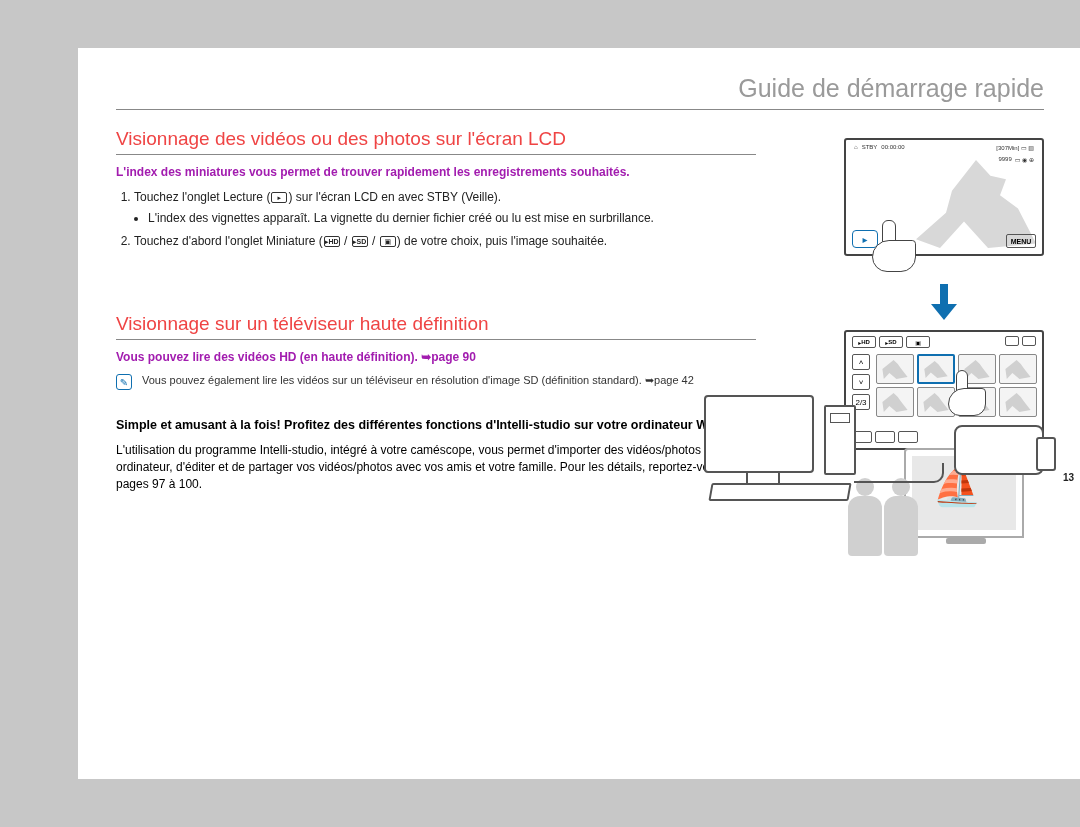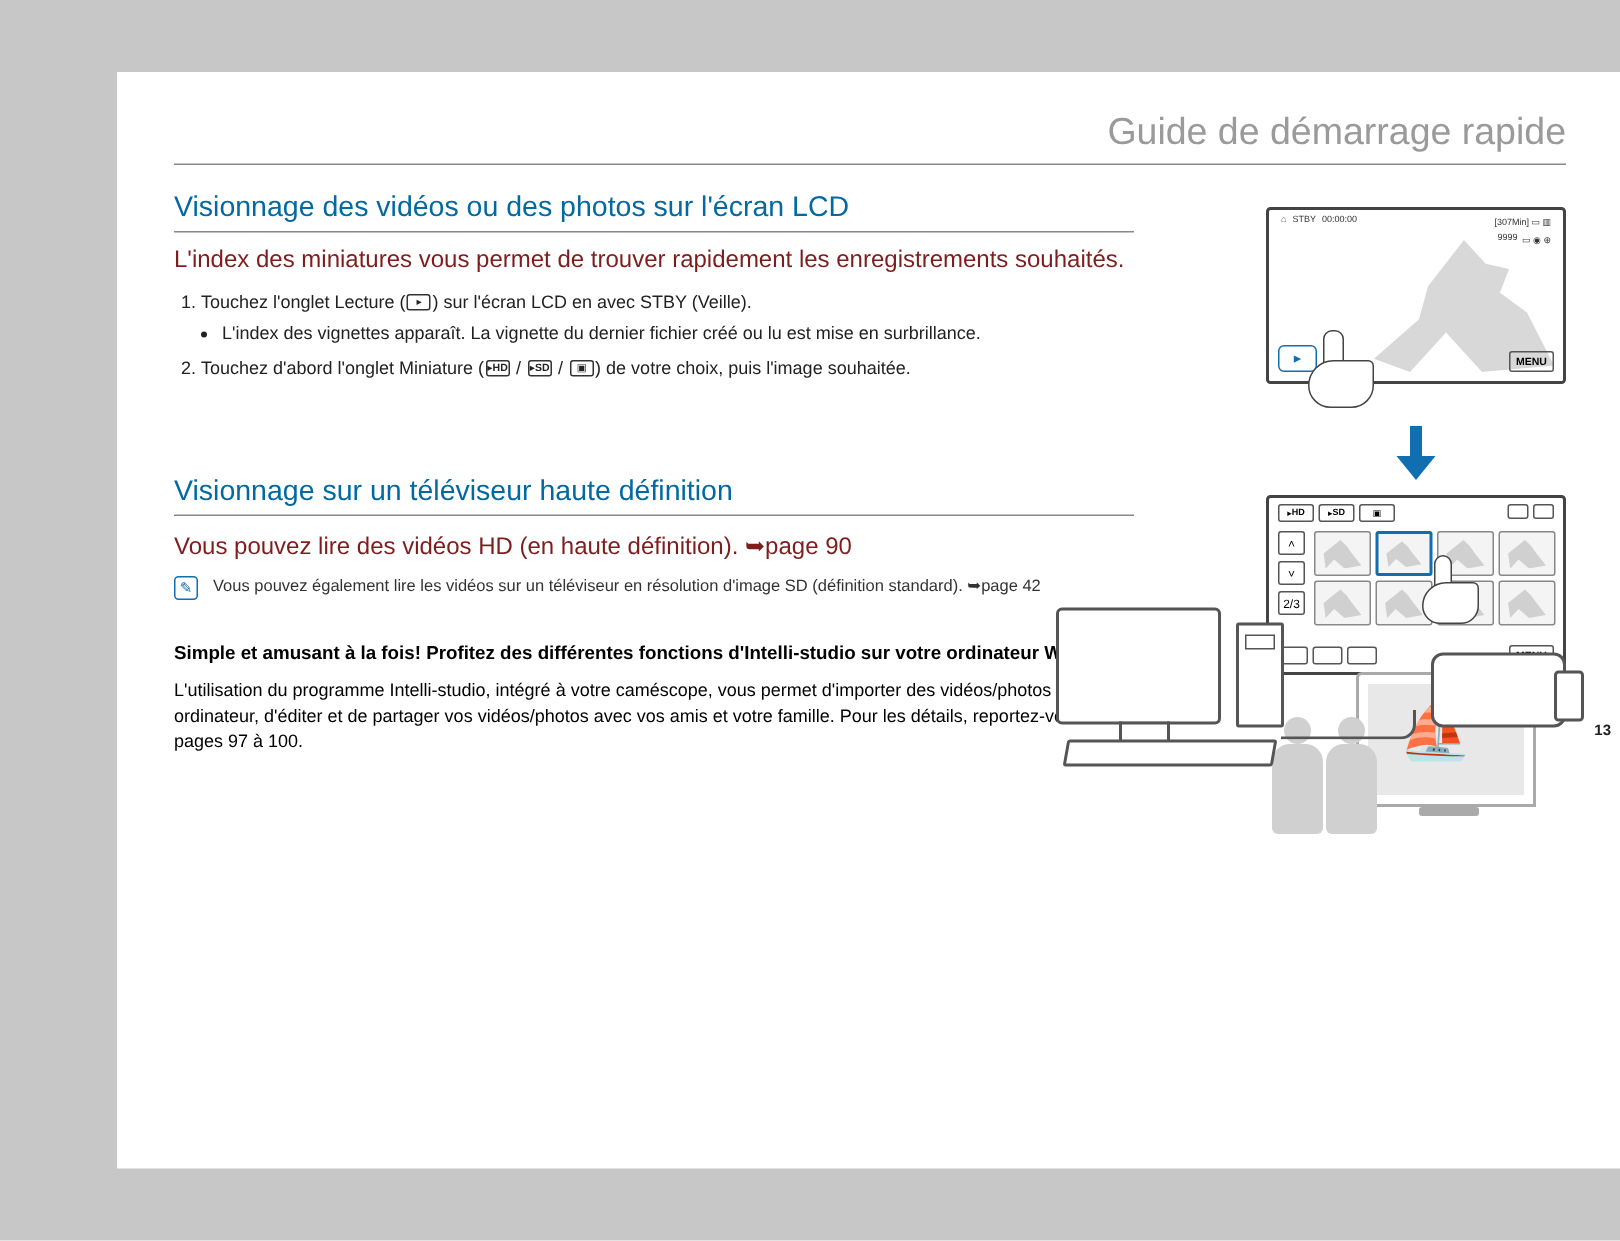--- a/index.html
+++ b/index.html
@@ -35,33 +35,34 @@
   }
   .left-col {
     width: 680px;
   }
   .step-heading {
     color: #0f6fb0;
     font-size: 17px;
     margin-bottom: 20px;
   }
   .subsection {
-    color: #0369a1;
+    color: #ef4444;
     font-size: 19px;
     font-weight: 400;
     border-bottom: 1px solid #888;
     padding-bottom: 4px;
     margin-bottom: 10px;
     display: inline-block;
     width: 640px;
   }
   .intro {
-    font-size: 16px;
-    color: #7f1d1d;
+    font-size: 12px;
+    color: #a21caf;
     margin-bottom: 10px;
+    font-weight: bold;
   }
   ol.steps {
     font-size: 12px;
     color: #222;
     margin-left: 18px;
     margin-bottom: 24px;
   }
   ol.steps li { margin-bottom: 6px; line-height: 1.4; }
   ol.steps li ul { list-style: disc; margin-left: 14px; margin-top: 4px; }
   .note-box {

